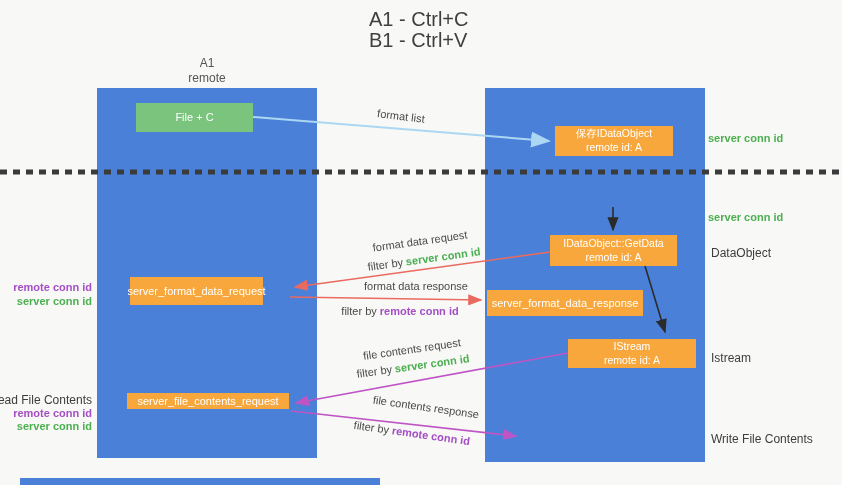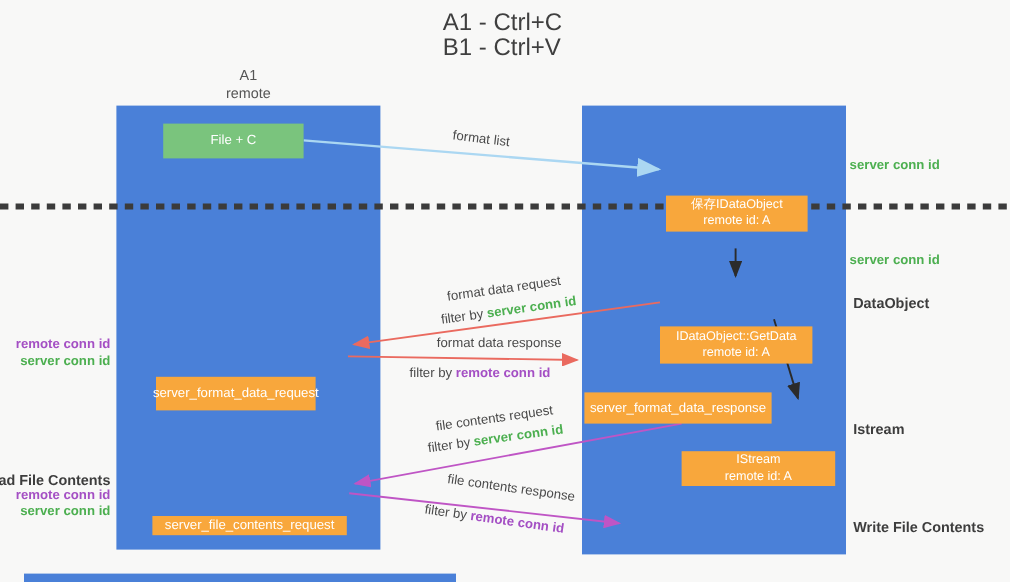--- a/index.html
+++ b/index.html
@@ -60,40 +60,40 @@
     flex-direction: column;
     align-items: center;
     justify-content: center;
     color: #ffffff;
     font-size: 11px;
     text-align: center;
     z-index: 3;
     line-height: 1.3;
   }
   .box.green { background: var(--box-green); }
-  .box.orange { background: var(--box-orange); margin-top: 37px; }
+  .box.orange { background: var(--box-orange); }
   .box.twoline { font-size: 10.5px; }
   .flow-label {
     position: absolute;
     white-space: nowrap;
     font-size: 11px;
     color: var(--label-dark);
     z-index: 4;
     display: flex;
     gap: 3px;
   }
   .side-label {
     position: absolute;
     white-space: nowrap;
     font-size: 11px;
     font-weight: bold;
     z-index: 4;
   }
   .side-label.dark {
-    font-weight: bold;
+    font-weight: normal;
     font-size: 12px;
     color: #3d3d3d;
   }
   .green-text { color: var(--text-green); font-weight: bold; }
   .purple-text { color: var(--text-purple); font-weight: bold; }
   .right-align { text-align: right; }
   .scrollbar {
     position: absolute;
     left: 20px; top: 478px;
     width: 360px; height: 7px;

